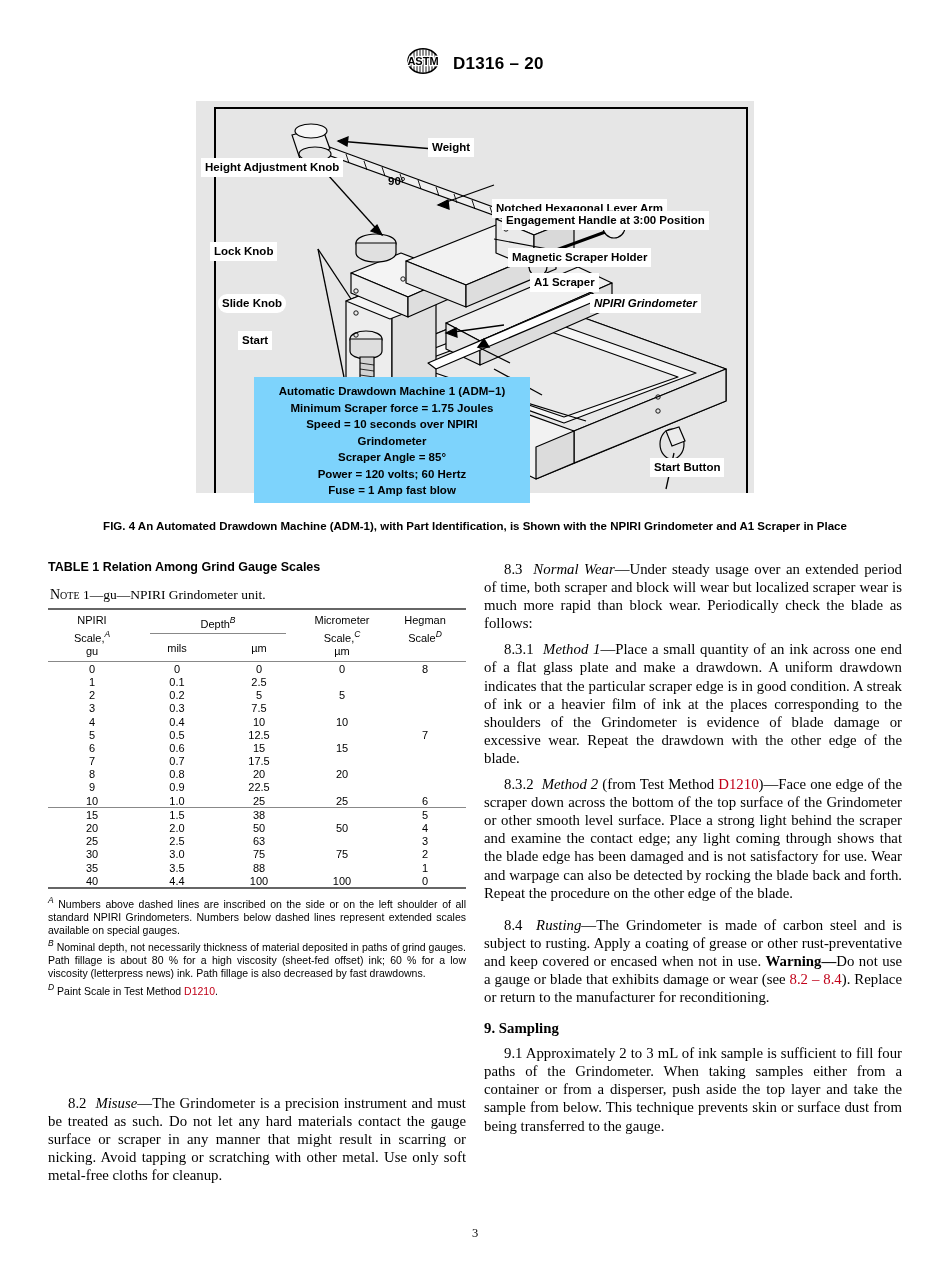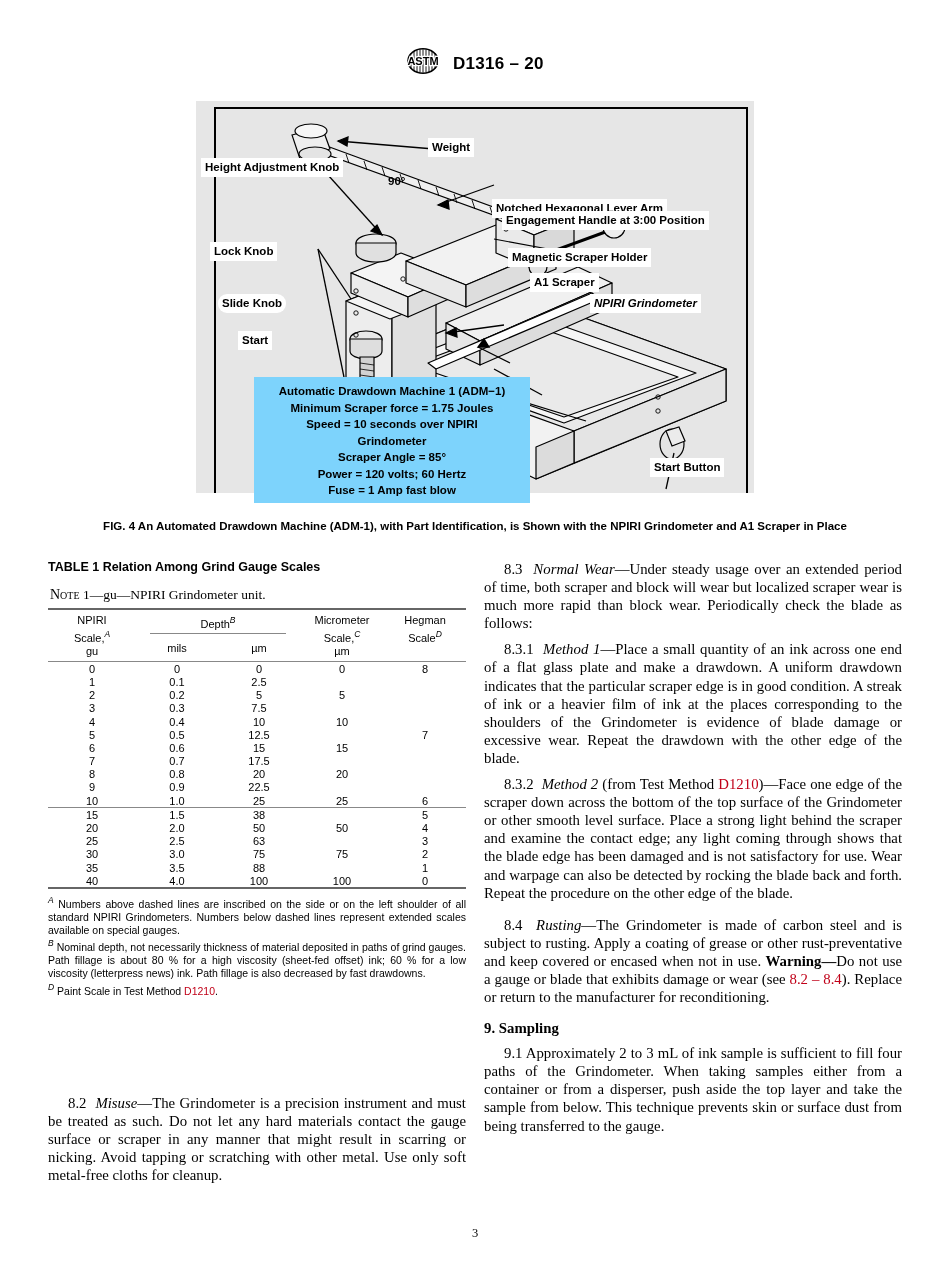--- a/index.html
+++ b/index.html
@@ -535,21 +535,21 @@
         </tr>
         <tr>
           <td>35</td>
           <td>3.5</td>
           <td>88</td>
           <td></td>
           <td>1</td>
         </tr>
         <tr style="box-shadow: rgb(102, 102, 102) 0px -2px 0px -1px inset;">
           <td>40</td>
-          <td>4.0</td>
+          <td>4.4</td>
           <td>100</td>
           <td>100</td>
           <td>0</td>
         </tr>
       </tbody>
   </table>
 
   <div id="footnotes">
     <p><sup>A</sup> <span>Numbers above dashed lines are inscribed on the side or on the left shoulder of all standard NPIRI Grindometers. Numbers below dashed lines represent extended scales available on special gauges.</span></p>
     <p><sup>B</sup> <span>Nominal depth, not necessarily thickness of material deposited in paths of grind gauges. Path fillage is about 80 % for a high viscosity (sheet-fed offset) ink; 60 % for a low viscosity (letterpress news) ink. Path fillage is also decreased by fast drawdowns.</span></p>

